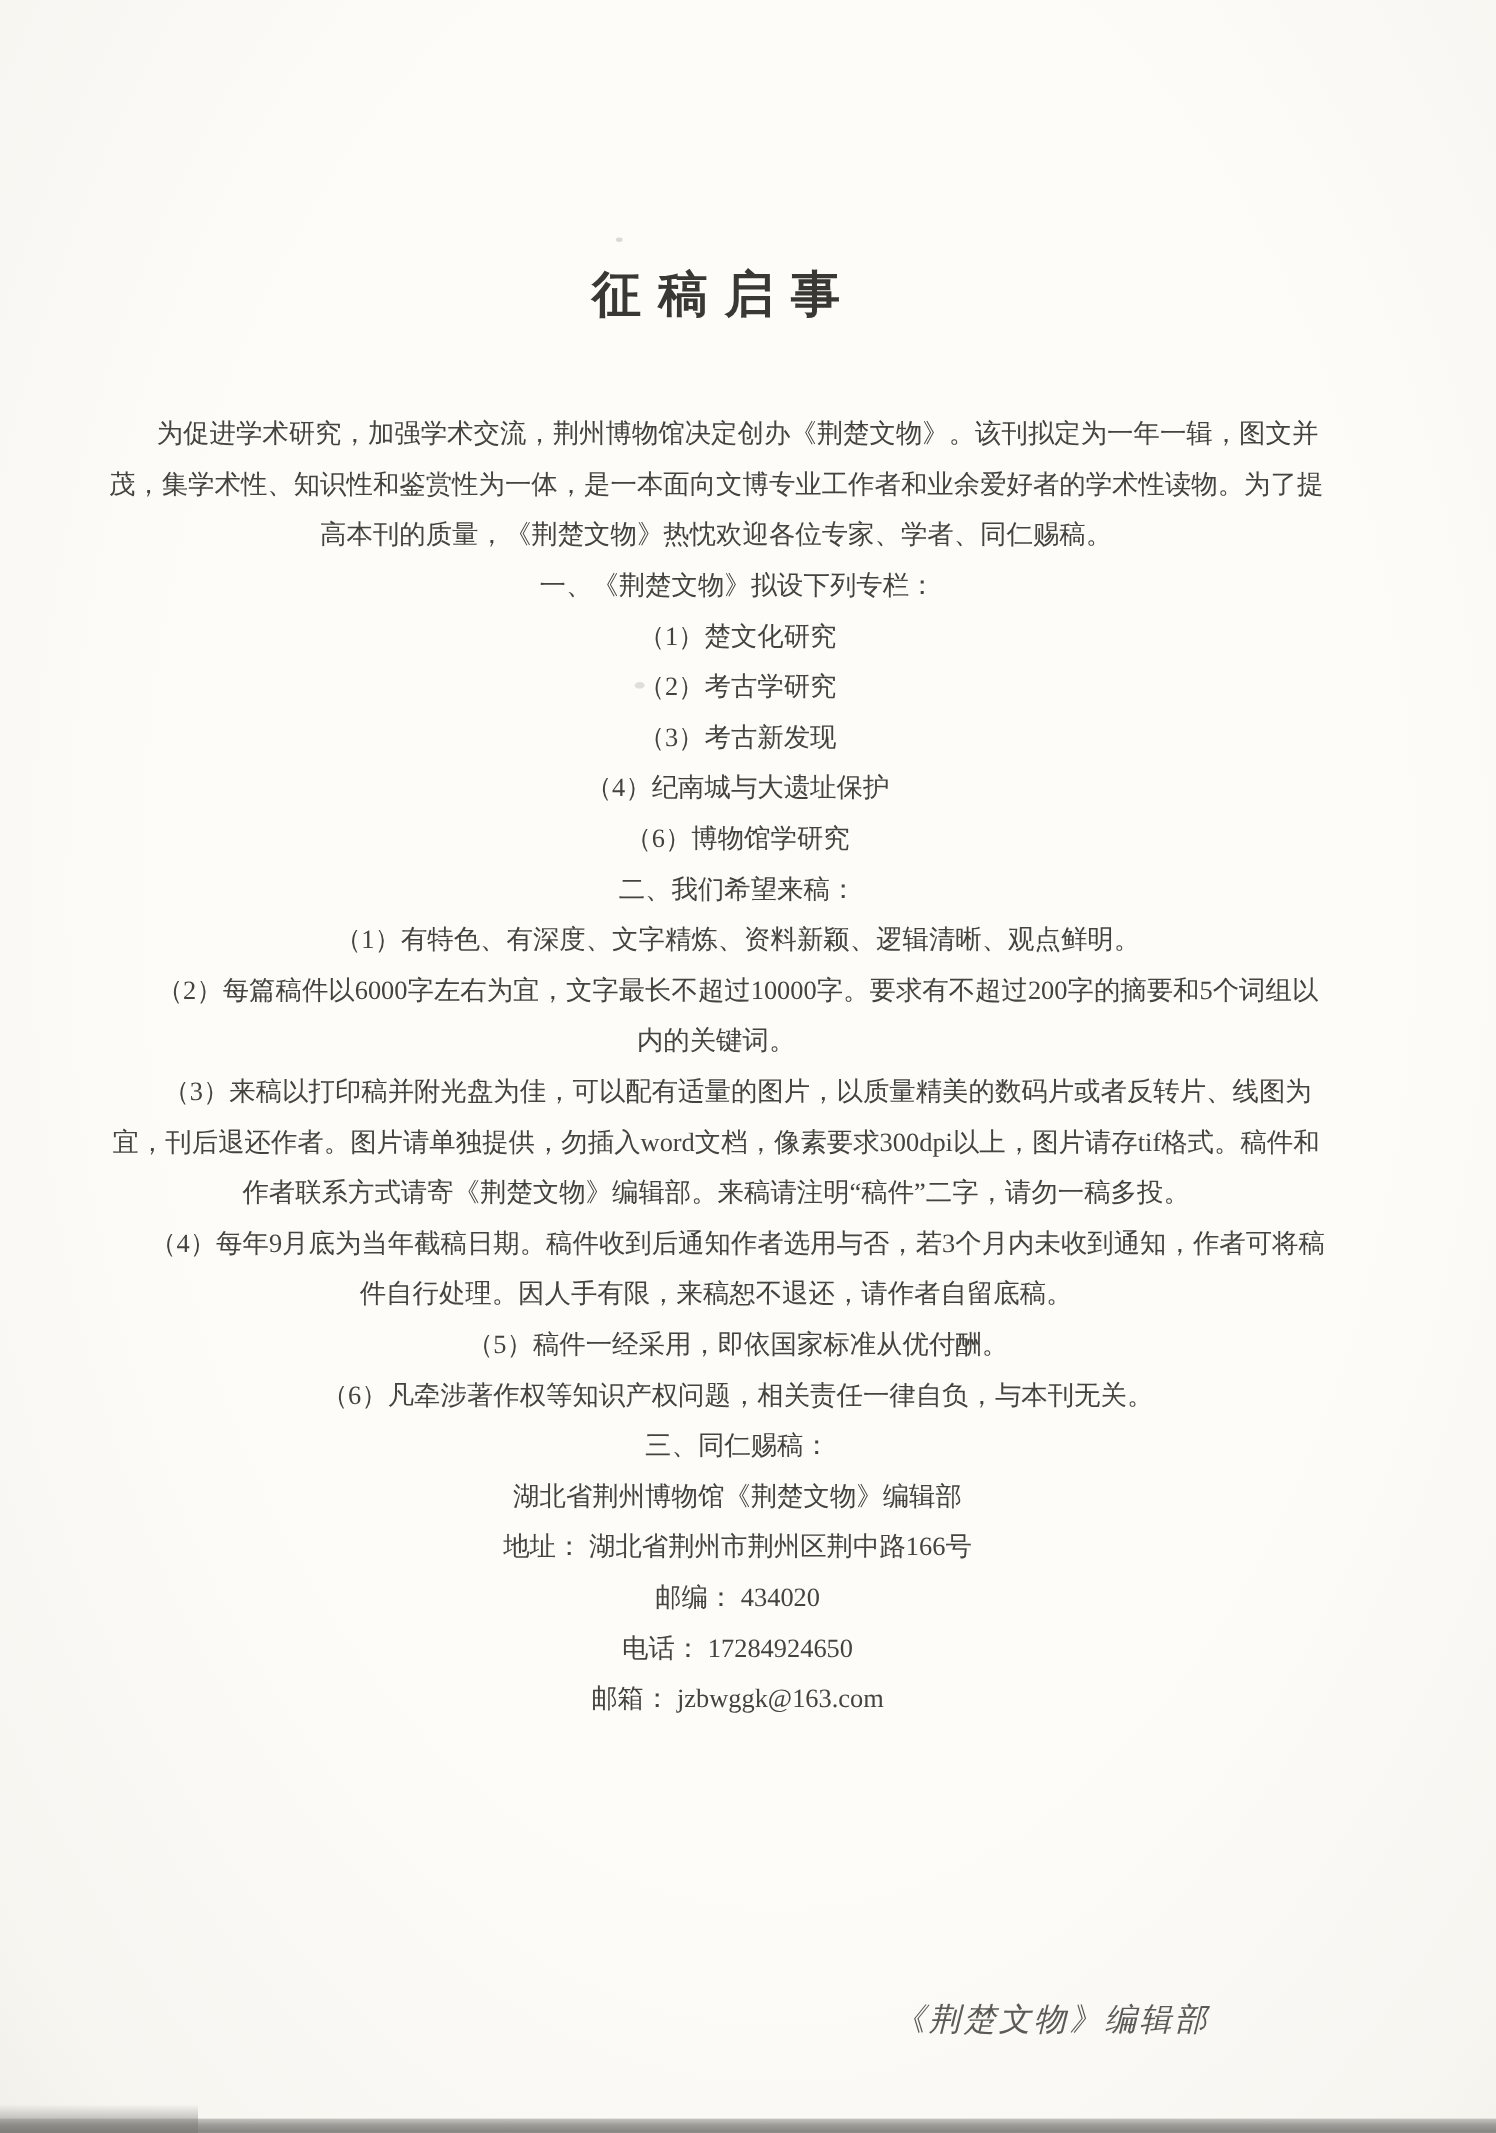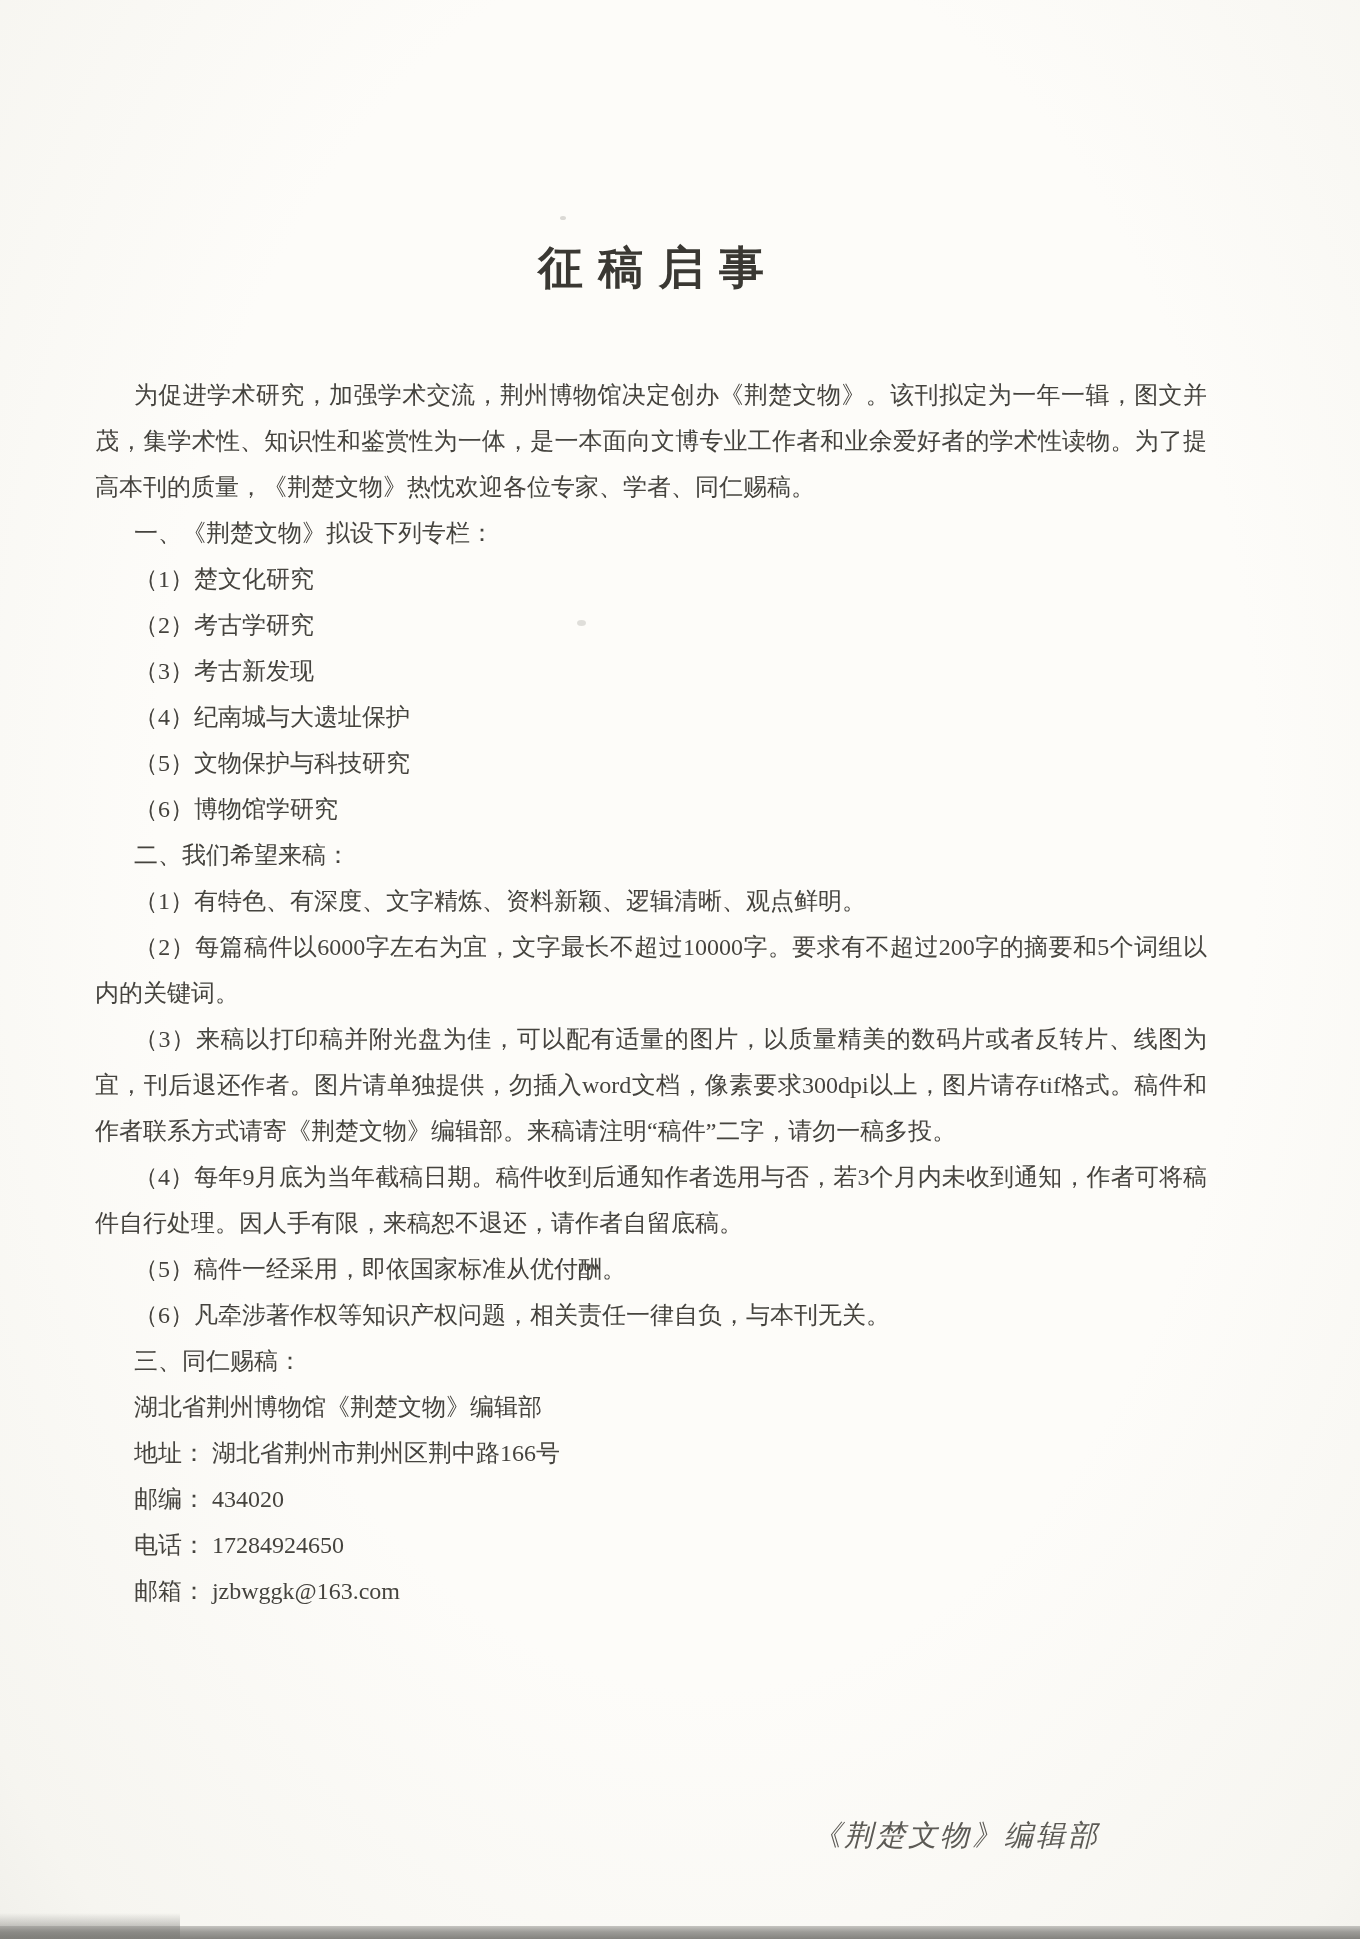--- a/index.html
+++ b/index.html
@@ -29,20 +29,21 @@
   .content {
     position: absolute;
     top: 372px; left: 95px; width: 1112px;
     color: #45433e;
     font-size: 24px;
     line-height: 46px;
   }
   .content p {
     margin: 0;
     text-indent: 1.62em;
+    text-align: center;
   }
   .para {
     text-align: justify;
     text-justify: inter-ideograph;
   }
   .signature {
     position: absolute;
     top: 1768px;
     right: 260px;
     font-size: 29px;
@@ -85,21 +86,20 @@
 
   <div class="content">
 
     <p class="para">为促进学术研究，加强学术交流，荆州博物馆决定创办《荆楚文物》。该刊拟定为一年一辑，图文并茂，集学术性、知识性和鉴赏性为一体，是一本面向文博专业工作者和业余爱好者的学术性读物。为了提高本刊的质量，《荆楚文物》热忱欢迎各位专家、学者、同仁赐稿。</p>
 
     <p>一、《荆楚文物》拟设下列专栏：</p>
     <p>（1）楚文化研究</p>
     <p>（2）考古学研究</p>
     <p>（3）考古新发现</p>
     <p>（4）纪南城与大遗址保护</p>
-    <p>（5）文物保护与科技研究</p>
     <p>（6）博物馆学研究</p>
 
     <p>二、我们希望来稿：</p>
     <p class="para">（1）有特色、有深度、文字精炼、资料新颖、逻辑清晰、观点鲜明。</p>
     <p class="para">（2）每篇稿件以6000字左右为宜，文字最长不超过10000字。要求有不超过200字的摘要和5个词组以内的关键词。</p>
     <p class="para">（3）来稿以打印稿并附光盘为佳，可以配有适量的图片，以质量精美的数码片或者反转片、线图为宜，刊后退还作者。图片请单独提供，勿插入word文档，像素要求300dpi以上，图片请存tif格式。稿件和作者联系方式请寄《荆楚文物》编辑部。来稿请注明“稿件”二字，请勿一稿多投。</p>
     <p class="para">（4）每年9月底为当年截稿日期。稿件收到后通知作者选用与否，若3个月内未收到通知，作者可将稿件自行处理。因人手有限，来稿恕不退还，请作者自留底稿。</p>
     <p class="para">（5）稿件一经采用，即依国家标准从优付酬。</p>
     <p class="para">（6）凡牵涉著作权等知识产权问题，相关责任一律自负，与本刊无关。</p>
 

